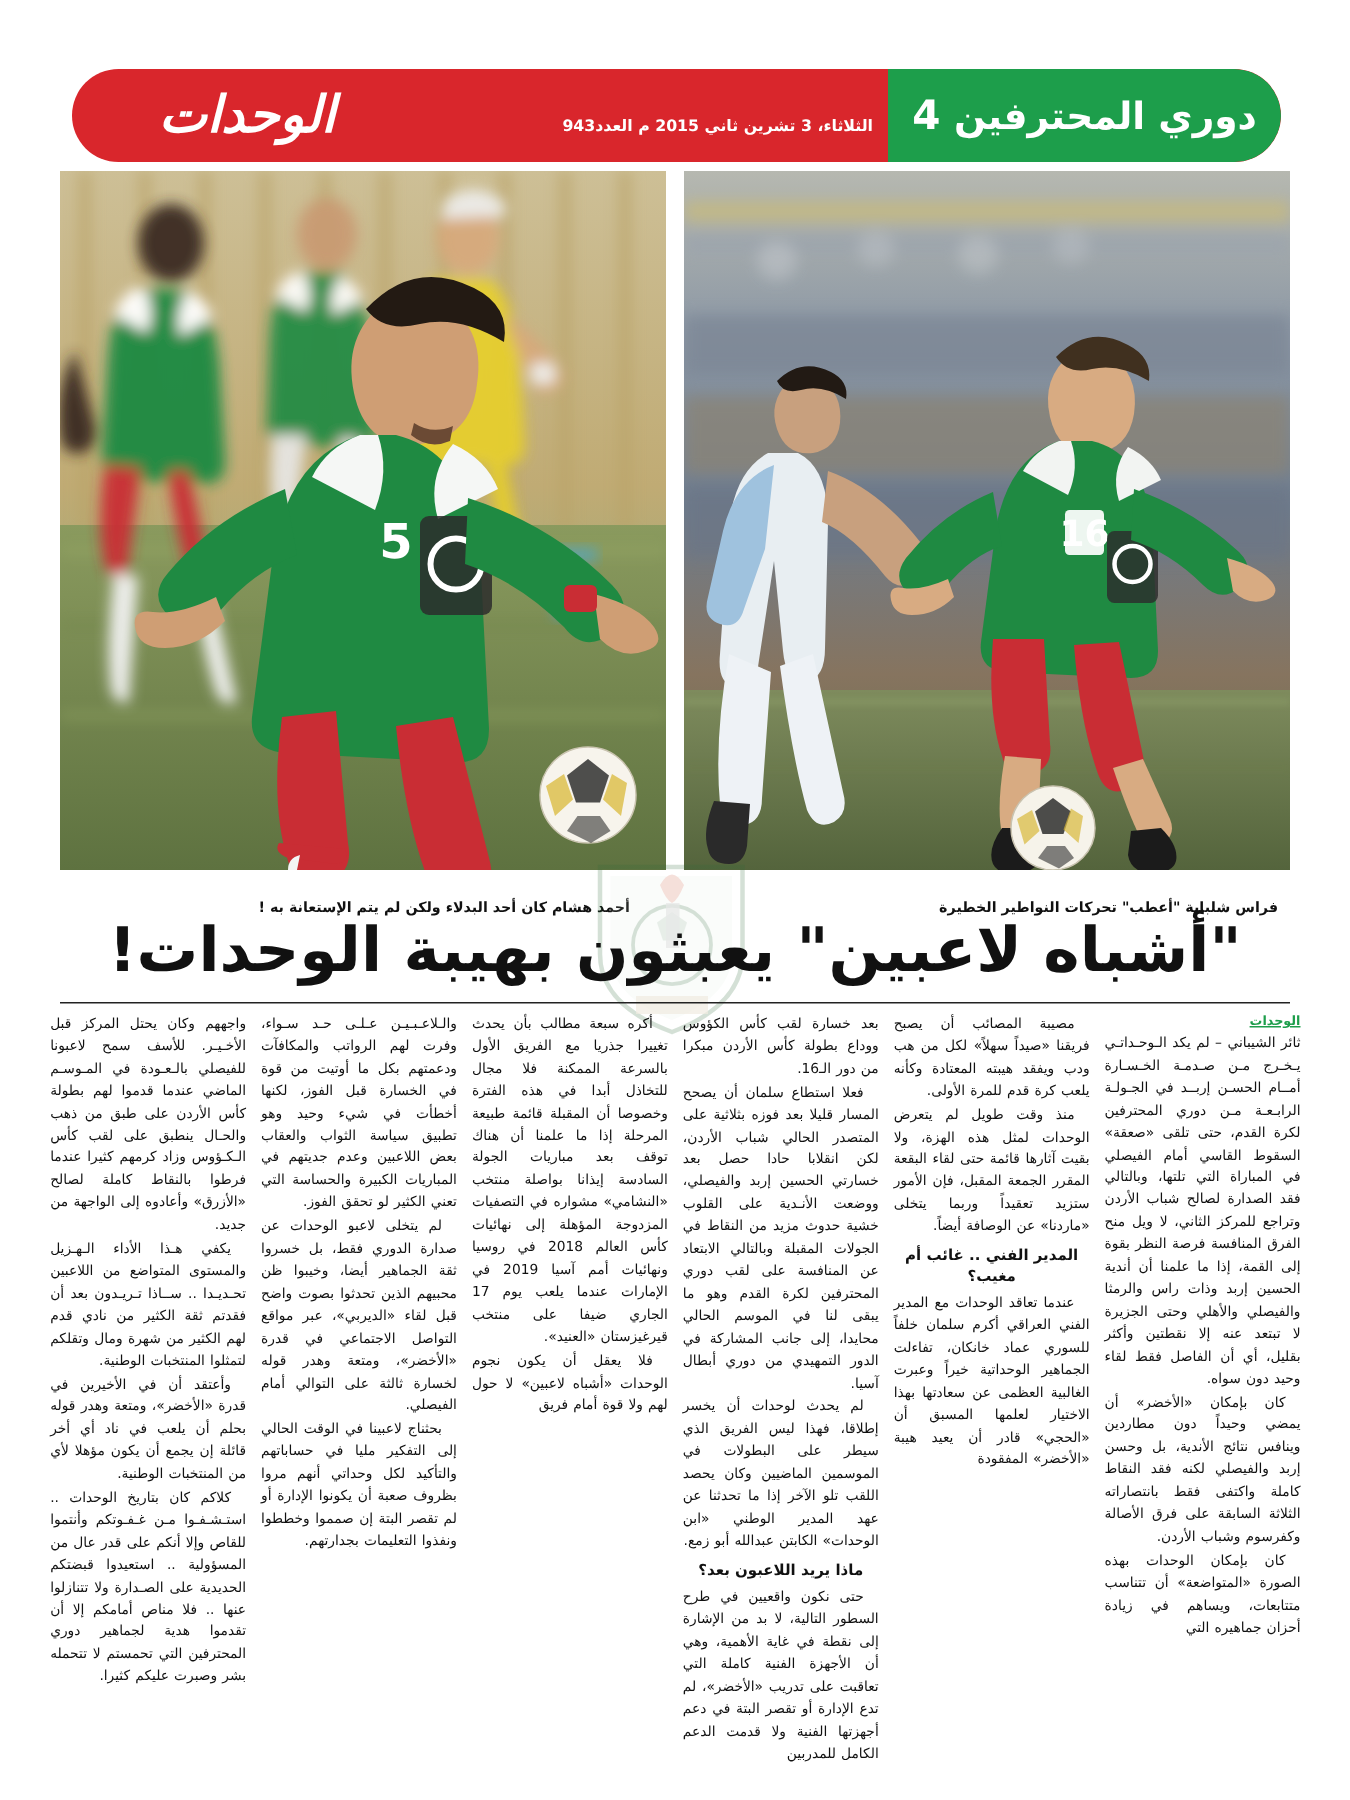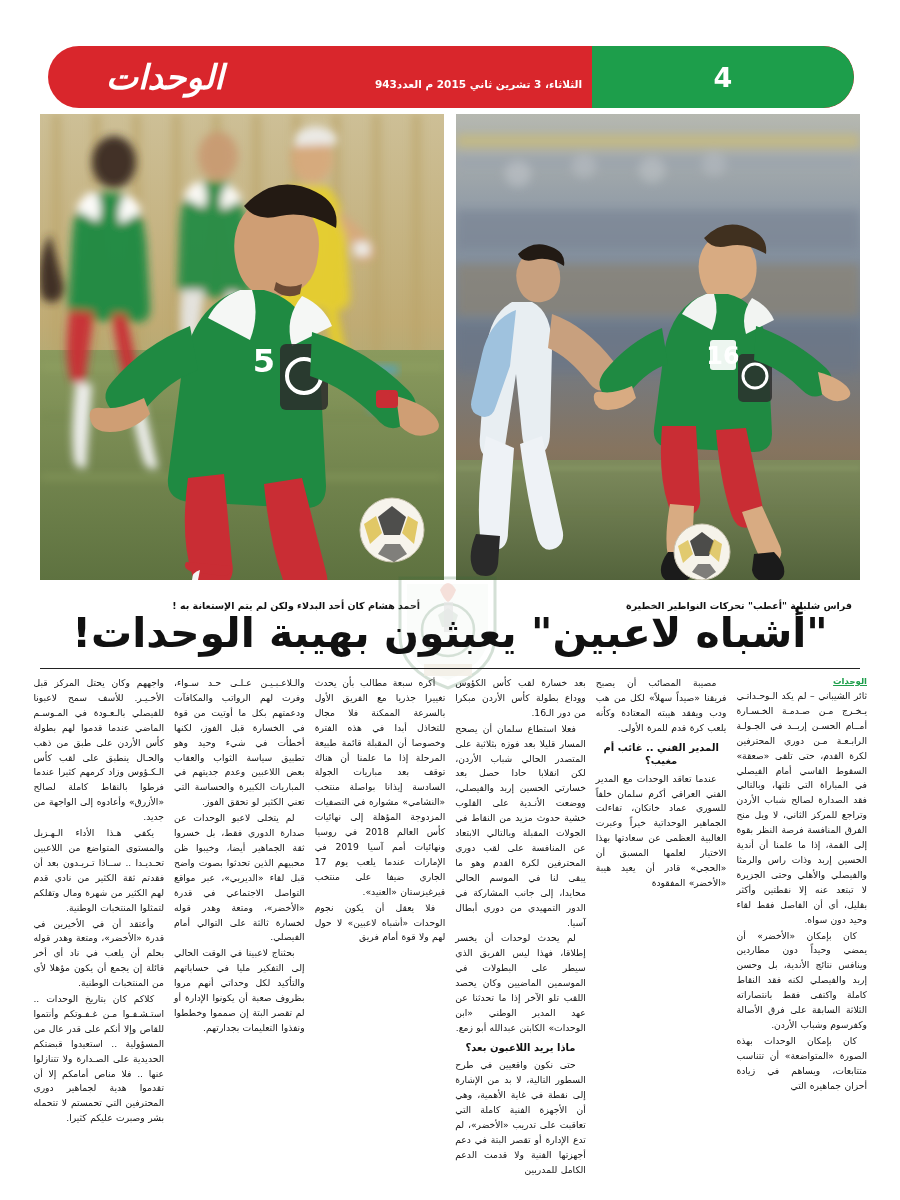--- a/index.html
+++ b/index.html
@@ -217,20 +217,21 @@
 </style>
 </head>
 <body>
 
 <div class="page">
 
   <div class="masthead">
     <div class="brand">الوحدات</div>
     <div class="issue-line">الثلاثاء، 3 تشرين ثاني 2015 م العدد943</div>
     <div class="masthead-green">
+      <span class="section-title">دوري المحترفين</span>
       <span class="page-number">4</span>
     </div>
   </div>
 
   <div class="photo-row">
 
     <div class="photo">
       <svg viewBox="0 0 404 466" preserveAspectRatio="xMidYMid slice">
         <defs>
           <linearGradient id="rbg" x1="0" y1="0" x2="0" y2="1">
@@ -442,20 +443,21 @@
 
     <div class="col">
       <div class="kicker">الوحدات</div>
       <p class="para lead first">ثائر الشيباني – لم يكد الـوحـداتـي يـخـرج مـن صـدمـة الخـسـارة أمــام الحسـن إربــد في الجـولـة الرابـعـة مـن دوري المحترفين لكرة القدم، حتى تلقى «صعقة» السقوط القاسي أمام الفيصلي في المباراة التي تلتها، وبالتالي فقد الصدارة لصالح شباب الأردن وتراجع للمركز الثاني، لا ويل منح الفرق المنافسة فرصة النظر بقوة إلى القمة، إذا ما علمنا أن أندية الحسين إربد وذات راس والرمثا والفيصلي والأهلي وحتى الجزيرة لا تبتعد عنه إلا نقطتين وأكثر بقليل، أي أن الفاصل فقط لقاء وحيد دون سواه.</p>
       <p class="para lead">كان بإمكان «الأخضر» أن يمضي وحيداً دون مطاردين وينافس نتائج الأندية، بل وحسن إربد والفيصلي لكنه فقد النقاط كاملة واكتفى فقط بانتصاراته الثلاثة السابقة على فرق الأصالة وكفرسوم وشباب الأردن.</p>
       <p class="para lead">كان بإمكان الوحدات بهذه الصورة «المتواضعة» أن تتناسب متتابعات، ويساهم في زيادة أحزان جماهيره التي</p>
     </div>
 
     <div class="col">
       <p class="para lead">مصيبة المصائب أن يصبح فريقنا «صيداً سهلاً» لكل من هب ودب ويفقد هيبته المعتادة وكأنه يلعب كرة قدم للمرة الأولى.</p>
+      <p class="para lead">منذ وقت طويل لم يتعرض الوحدات لمثل هذه الهزة، ولا بقيت آثارها قائمة حتى لقاء البقعة المقرر الجمعة المقبل، فإن الأمور ستزيد تعقيداً وربما يتخلى «ماردنا» عن الوصافة أيضاً.</p>
       <div class="sub">المدير الفني .. غائب أم مغيب؟</div>
       <p class="para lead">عندما تعاقد الوحدات مع المدير الفني العراقي أكرم سلمان خلفاً للسوري عماد خانكان، تفاءلت الجماهير الوحداتية خيراً وعبرت الغالبية العظمى عن سعادتها بهذا الاختيار لعلمها المسبق أن «الحجي» قادر أن يعيد هيبة «الأخضر» المفقودة</p>
     </div>
 
     <div class="col">
       <p class="para first">بعد خسارة لقب كأس الكؤوس ووداع بطولة كأس الأردن مبكرا من دور الـ16.</p>
       <p class="para lead">فعلا استطاع سلمان أن يصحح المسار قليلا بعد فوزه بثلاثية على المتصدر الحالي شباب الأردن، لكن انقلابا حادا حصل بعد خسارتي الحسين إربد والفيصلي، ووضعت الأنـدية على القلوب خشية حدوث مزيد من النقاط في الجولات المقبلة وبالتالي الابتعاد عن المنافسة على لقب دوري المحترفين لكرة القدم وهو ما يبقى لنا في الموسم الحالي محايدا، إلى جانب المشاركة في الدور التمهيدي من دوري أبطال آسيا.</p>
       <p class="para lead">لم يحدث لوحدات أن يخسر إطلاقا، فهذا ليس الفريق الذي سيطر على البطولات في الموسمين الماضيين وكان يحصد اللقب تلو الآخر إذا ما تحدثنا عن عهد المدير الوطني «ابن الوحدات» الكابتن عبدالله أبو زمع.</p>
       <div class="sub">ماذا يريد اللاعبون بعد؟</div>
       <p class="para lead">حتى نكون واقعيين في طرح السطور التالية، لا بد من الإشارة إلى نقطة في غاية الأهمية، وهي أن الأجهزة الفنية كاملة التي تعاقبت على تدريب «الأخضر»، لم تدع الإدارة أو تقصر البتة في دعم أجهزتها الفنية ولا قدمت الدعم الكامل للمدربين</p>

